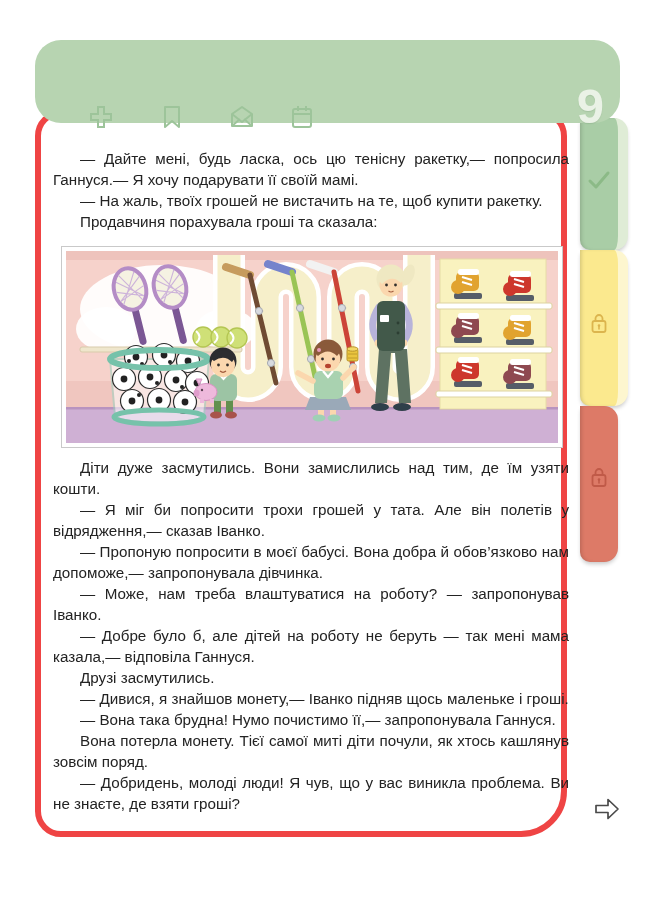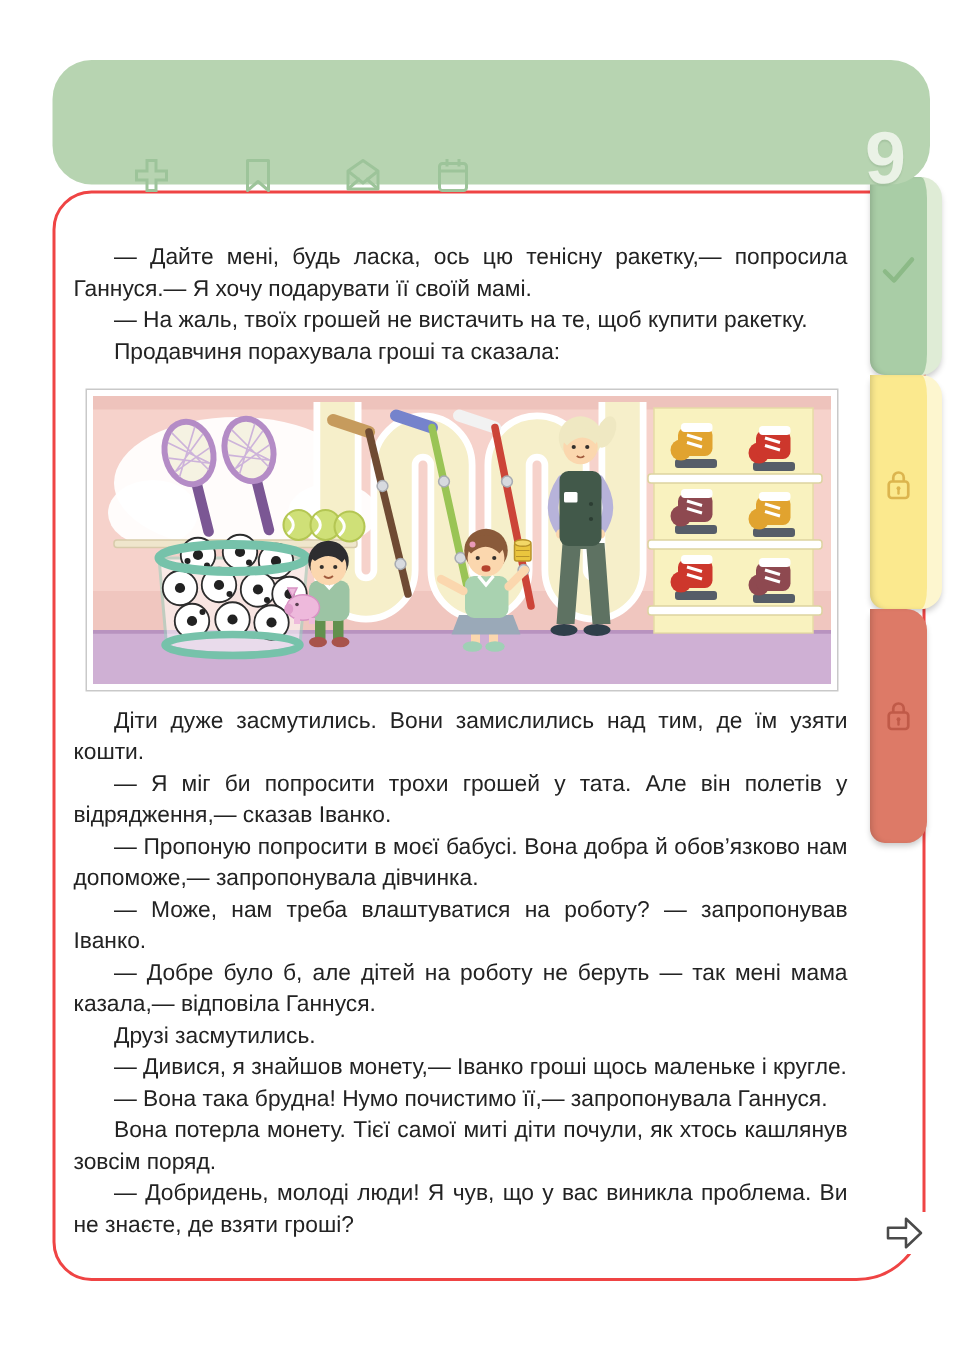--- a/index.html
+++ b/index.html
@@ -16,22 +16,22 @@
   .tab{position:absolute;left:580px;box-sizing:border-box;z-index:2;
        border-top-right-radius:14px;border-bottom-right-radius:14px;
        border-bottom-left-radius:10px;
        box-shadow:inset 3px 0 4px -2px rgba(0,0,0,.18), 0 3px 4px -1px rgba(0,0,0,.22);
        cursor:pointer;}
   .tab svg{position:absolute;left:6px;width:26px;height:26px;}
   .tab-done{top:118px;width:48px;height:132px;background:#a9cda6;border-right:10px solid #dfecd6;}
   .tab-lock1{top:250px;width:48px;height:156px;background:#fbe98e;border-right:10px solid #fdf6cf;}
   .tab-lock2{top:406px;width:38px;height:156px;background:#dd7a67;}
   
-  .card{position:absolute;left:35px;top:127px;width:582px;height:727px;background:#fff;
-        border:2px solid #ef4444;box-sizing:border-box;z-index:1;
+  .card{position:absolute;left:35px;top:110px;width:532px;height:727px;background:#fff;
+        border:6px solid #ef4444;box-sizing:border-box;z-index:1;
         border-radius:26px 26px 46px 26px;}
   .story-block{position:absolute;left:12px;width:516px;}
   .story-top{top:32px;}
   .story-bottom{top:341px;}
   p.story{margin:0;text-indent:27px;text-align:justify;
           font-size:15.2px;line-height:21px;color:#232323;hyphens:auto;}
   
   .illus{position:absolute;left:20px;top:130px;width:492px;height:192px;
          background:#fff;border:1px solid #c9c9c9;padding:4px;}
   .illus svg{display:block;}
@@ -290,21 +290,21 @@
     </div>
 
     <div class="story-block story-bottom">
 
     <p class="story">Діти дуже засмутились. Вони замислились над тим, де їм узяти кошти.</p>
         <p class="story">— Я міг би попросити трохи грошей у тата. Але він полетів у відрядження,— сказав Іванко.</p>
         <p class="story">— Пропоную попросити в моєї бабусі. Вона добра й обов’язково нам допоможе,— запропонувала дівчинка.</p>
         <p class="story">— Може, нам треба влаштуватися на роботу? — запропонував Іванко.</p>
         <p class="story">— Добре було б, але дітей на роботу не беруть — так мені мама казала,— відповіла Ганнуся.</p>
         <p class="story">Друзі засмутились.</p>
-        <p class="story">— Дивися, я знайшов монету,— Іванко гроші щось маленьке і кругле.</p>
+        <p class="story">— Дивися, я знайшов монету,— Іванко підняв щось маленьке і гроші.</p>
         <p class="story">— Вона така брудна! Нумо почистимо її,— запропонувала Ганнуся.</p>
         <p class="story">Вона потерла монету. Тієї самої миті діти почули, як хтось кашлянув зовсім поряд.</p>
         <p class="story">— Добридень, молоді люди! Я чув, що у вас виникла проблема. Ви не знаєте, де взяти гроші?</p>
       </div>
 
     <div class="next-btn">
       <svg viewBox="0 0 30 28">
         <path d="M4 10.5 h12 V4.5 l10 9.5 -10 9.5 v-6 H4 z" fill="#ffffff" stroke="#4a4a4a" stroke-width="1.7" stroke-linejoin="round"></path>
       </svg>
     </div>

